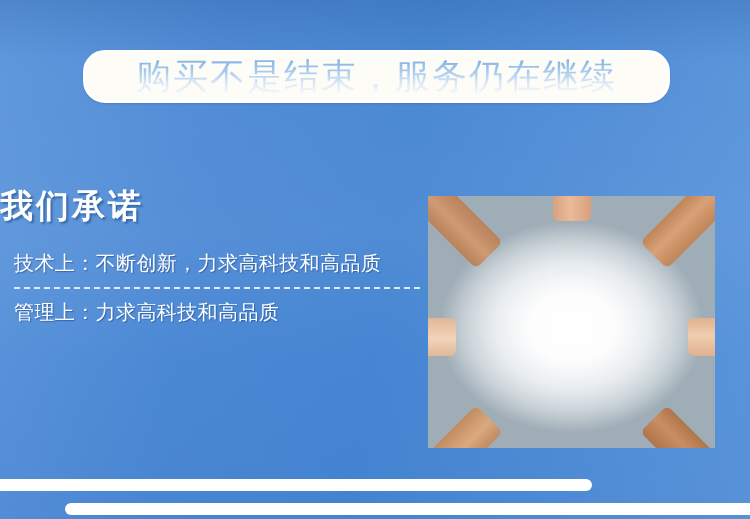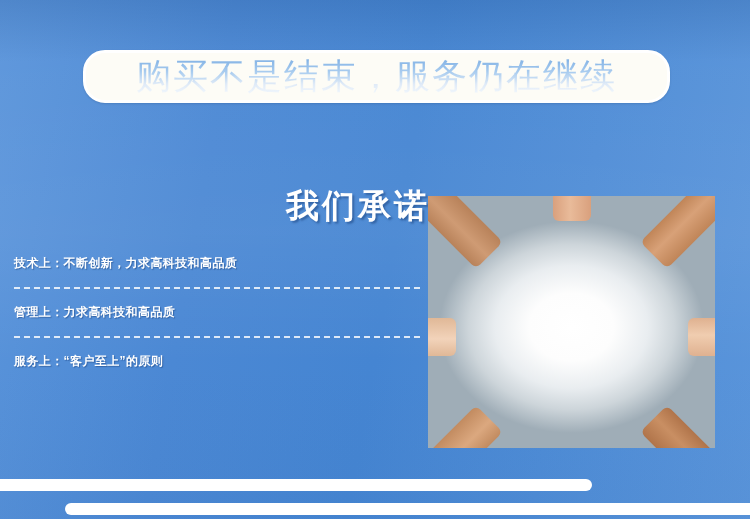--- a/index.html
+++ b/index.html
@@ -64,21 +64,21 @@
     position: absolute;
     left: 0;
     top: 188px;
     width: 430px;
   }
   .promise-heading {
     font-family: "Liberation Serif", "DejaVu Serif", serif;
     font-weight: bold;
     font-size: 33px;
     color: #ffffff;
-    text-align: right;
+    text-align: left;
     letter-spacing: 3px;
     margin: 0 0 14px 0;
     line-height: 1.1;
     text-shadow: 2px 2px 2px rgba(30,70,130,0.55);
   }
   .promise-list {
     list-style: none;
     margin: 0;
     padding: 0;
   }
@@ -92,22 +92,22 @@
   .promise-item + .promise-item::before {
     content: "";
     position: absolute;
     left: 14px;
     right: 10px;
     top: 0;
     border-top: 2px dashed rgba(255,255,255,0.82);
   }
   .promise-text {
     font-family: "Liberation Sans", "DejaVu Sans", sans-serif;
-    font-weight: bold;
-    font-size: 12px;
+    font-weight: normal;
+    font-size: 20px;
     color: #ffffff;
     letter-spacing: 0.4px;
     line-height: 1.2;
     white-space: nowrap;
     text-shadow: 1px 1px 1px rgba(28,68,128,0.55);
   }
 
   
   .photo-frame {
     position: absolute;
@@ -179,23 +179,20 @@
   <div class="promise-block">
     <div class="promise-heading">我们承诺</div>
 
     <ul class="promise-list">
       <li class="promise-item">
         <span class="promise-text">技术上：不断创新，力求高科技和高品质</span>
       </li>
       <li class="promise-item">
         <span class="promise-text">管理上：力求高科技和高品质</span>
       </li>
-      <li class="promise-item">
-        <span class="promise-text">服务上：“客户至上”的原则</span>
-      </li>
     </ul>
   </div>
 
   <div class="photo-frame">
     <div class="photo-canvas"></div>
     <div id="hands-layer">
         <div class="hand" style="left: 113.5px; top: -146.96px; width: 60px; height: 170px; transform: rotate(0deg);">
           <div class="arm" style="background: linear-gradient(90deg, rgb(217, 160, 125), rgb(233, 187, 154) 45%, rgb(217, 160, 125));"></div>
         </div>
         <div class="hand" style="left: 196.939px; top: -112.399px; width: 60px; height: 170px; transform: rotate(45deg);">

